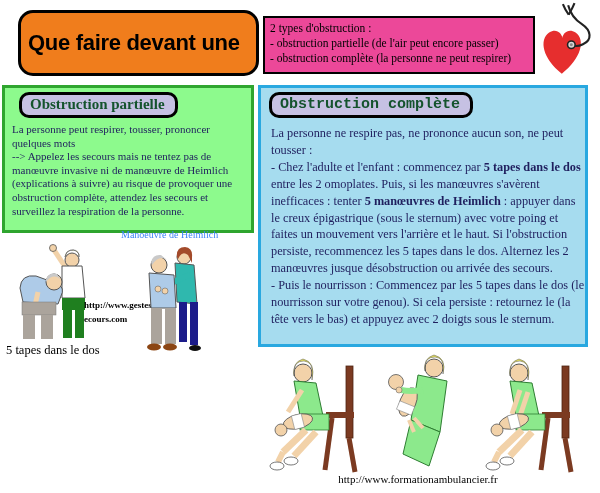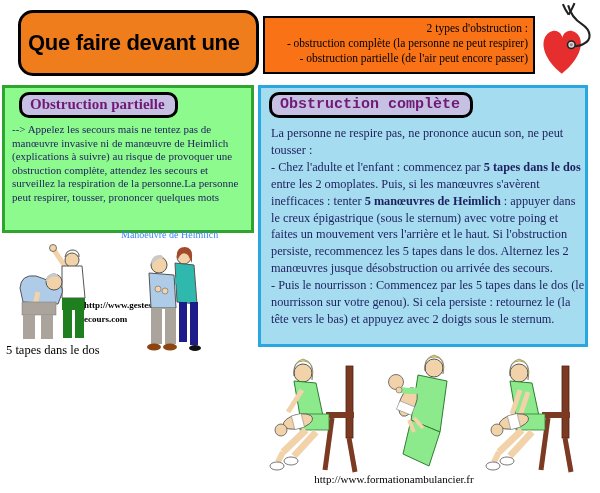--- a/index.html
+++ b/index.html
@@ -12,43 +12,43 @@
     position:absolute;left:18px;top:10px;width:228px;height:60px;
     background:var(--orange-bg,#F07D1C);
     border:3px solid #000;border-radius:15px;
     display:flex;flex-direction:column;justify-content:center;
     padding-left:7px;
     font-family:"Liberation Sans",sans-serif;font-weight:bold;
     font-size:22px;line-height:1.25;color:#000;letter-spacing:-0.3px;
   }
   .info-box{
     position:absolute;left:263px;top:16px;width:258px;height:48px;
-    background:#f97316;border:2px solid #000;
+    background:#ec4899;border:2px solid #000;
     padding:3px 5px;
-    font-size:11.5px;line-height:1.3;color:#000;text-align:right;
+    font-size:11.5px;line-height:1.3;color:#000;
   }
   .heart-wrap{position:absolute;left:533px;top:2px;width:64px;height:76px;}
   
   .panel{position:absolute;box-sizing:border-box;}
   .panel.green{
     left:2px;top:85px;width:252px;height:148px;
     background:var(--green-bg,#8DFA8D);
     border:3px solid var(--green-border,#2FA52F);
   }
   .panel.blue{
     left:258px;top:85px;width:330px;height:262px;
     background:var(--blue-bg,#A6DCEF);
     border:3px solid var(--blue-border,#29A8E0);
   }
   .pill{
     display:inline-block;margin:4px 0 0 14px;
     background:var(--pill-bg,#C6C1E3);
     border:3px solid #000;border-radius:10px;
     padding:1px 10px 2px 8px;
-    font-weight:bold;font-size:15px;color:#701a75;white-space:nowrap;
+    font-weight:bold;font-size:15px;color:#14532d;white-space:nowrap;
   }
   .panel.blue .pill{margin-left:8px;font-family:Liberation Mono, monospace;}
   .panel-body{
     white-space:pre-line;color:var(--text-navy,#1F1F5E);
   }
   .panel.green .panel-body{margin:5px 7px 0 7px;font-size:11px;line-height:13.6px;}
   .panel.blue .panel-body{margin:7px 0 0 10px;font-size:12.3px;line-height:16.9px;}
   .panel-body .seg-b{font-weight:bold;}
   .panel-body .seg-u{}
   
@@ -57,52 +57,52 @@
   .url-left{
     position:absolute;left:84px;top:299px;width:76px;
     font-size:9px;font-weight:bold;line-height:1.5;color:#000;word-break:break-all;
   }
   .scene{position:absolute;}
   .scene-a{left:8px;top:242px;width:82px;height:100px;}
   .scene-b{left:142px;top:242px;width:64px;height:114px;}
   .scene-c{left:266px;top:354px;width:96px;height:122px;}
   .scene-d{left:381px;top:352px;width:78px;height:126px;}
   .scene-e{left:482px;top:354px;width:96px;height:122px;}
-  .url-bottom{position:absolute;left:244px;top:473px;width:300px;text-align:center;font-size:11px;color:#000;}
+  .url-bottom{position:absolute;left:268px;top:473px;width:300px;text-align:center;font-size:11px;color:#000;}
 </style>
 </head>
 <body>
 
 <div class="stage">
 
   <div class="title-box">
     <span>Que faire devant une</span>
   </div>
 
   <div class="info-box">
     <div>2 types d'obstruction :</div>
+    <div>- obstruction partielle (de l'air peut encore passer)</div>
     <div>- obstruction complète (la personne ne peut respirer)</div>
-    <div>- obstruction partielle (de l'air peut encore passer)</div>
   </div>
 
   <div class="heart-wrap">
     <svg viewBox="0 0 60 72" width="64" height="76">
       <path d="M27 68 C 9 54, 5 36, 15 29 C 22 24.5, 27 30, 27.5 34 C 28 30, 33 24.5, 40 29 C 50 36, 45 54, 27 68 Z" fill="var(--heart-red,#E62E2E)"></path>
       <path d="M33 3 C 35 11, 40 17, 46 21 C 55 27, 56 36, 47 40 C 43 42, 39 42, 36.5 40.5" fill="none" stroke="#222" stroke-width="2"></path>
       <path d="M28 2 C 30 7, 32 10, 33.5 12" fill="none" stroke="#222" stroke-width="2"></path>
       <path d="M39 1 C 37 6, 35 9, 33.5 12" fill="none" stroke="#222" stroke-width="2"></path>
       <circle cx="36" cy="40.5" r="3.6" fill="#D8D8D8" stroke="#222" stroke-width="1.5"></circle>
       <circle cx="36" cy="40.5" r="1.4" fill="#888"></circle>
     </svg>
   </div>
 
   <div class="panel green">
     <span class="pill">Obstruction partielle</span>
-    <div class="panel-body"><span>--&gt; Appelez les secours mais ne tentez pas de manœuvre invasive ni de manœuvre de Heimlich (explications à suivre) au risque de provoquer une obstruction complète, attendez les secours et surveillez la respiration de la personne.</span><span>La personne peut respirer, tousser, prononcer quelques mots
-</span></div>
+    <div class="panel-body"><span>La personne peut respirer, tousser, prononcer quelques mots
+</span><span>--&gt; Appelez les secours mais ne tentez pas de manœuvre invasive ni de manœuvre de Heimlich (explications à suivre) au risque de provoquer une obstruction complète, attendez les secours et surveillez la respiration de la personne.</span></div>
   </div>
 
   <div class="heimlich-label">Manoeuvre de Heimlich</div>
 
   <svg class="scene scene-a" viewBox="0 0 82 100">
 
     <line x1="46" y1="8" x2="58" y2="26" stroke="#F2D2A9" stroke-width="5"></line>
     <circle cx="45" cy="6" r="3.5" fill="#F2D2A9" stroke="#555" stroke-width="0.8"></circle>
 
     <circle cx="64" cy="18" r="7" fill="#F2D2A9" stroke="#555" stroke-width="1"></circle>

